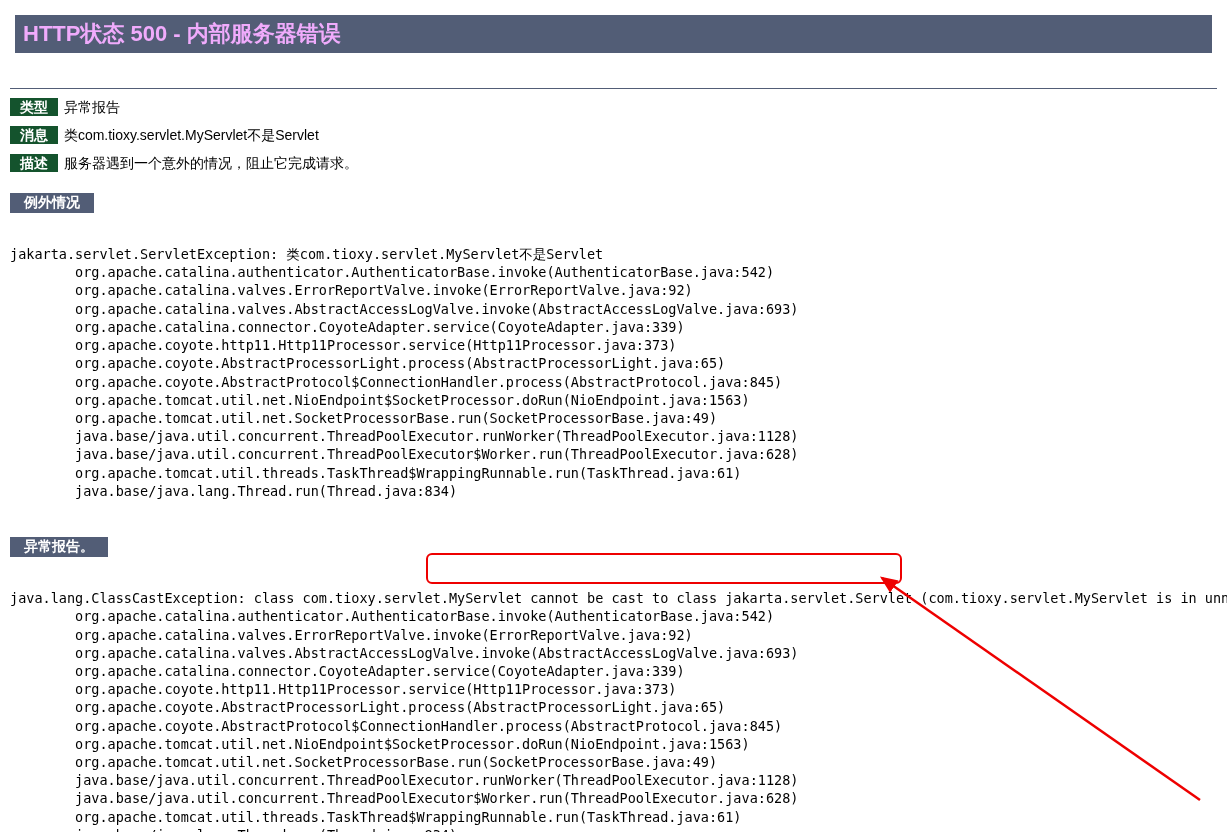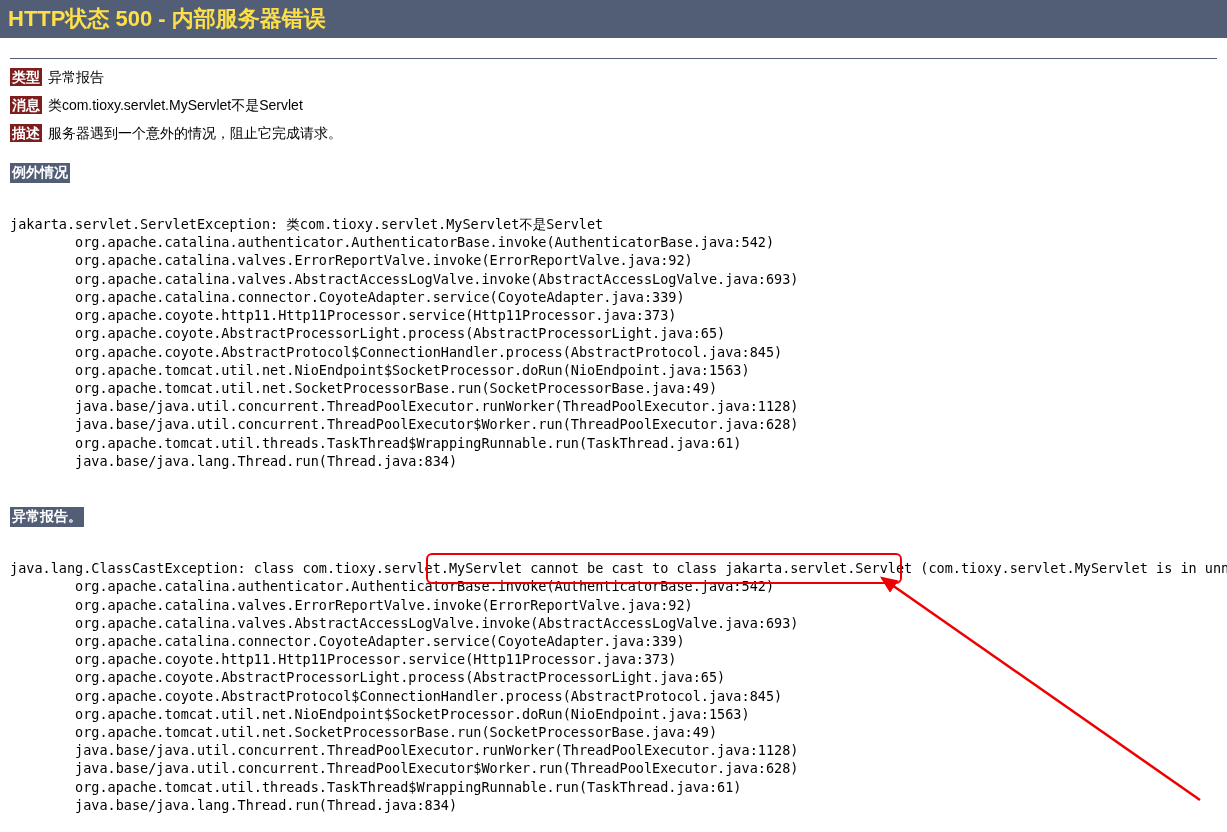--- a/index.html
+++ b/index.html
@@ -4,55 +4,55 @@
   <style>
     body {
       font-family: Tahoma, Arial, sans-serif;
       margin: 0;
       padding: 0;
       background: #ffffff;
       color: #000000;
     }
     .header {
       background-color: #525D76;
-      color: #fde047;
+      color: #f0abfc;
       font-size: 22px;
       font-weight: bold;
       padding: 4px 8px;
-      margin: 0;
+      margin: 15px;
     }
     .content {
       padding: 10px;
     }
     .hr-line {
       height: 1px;
       background-color: #525D76;
       border: none;
       margin: 10px 0;
     }
     .label-section {
       margin: 10px 0;
       font-size: 14px;
     }
     .label-bold {
-      background-color: #7f1d1d;
+      background-color: #14532d;
       color: #ffffff;
       font-weight: bold;
-      padding: 1px 2px;
+      padding: 1px 10px;
       display: inline;
     }
     .label-value {
       display: inline;
       margin-left: 2px;
     }
     .section-heading {
       background-color: #525D76;
       color: #ffffff;
       font-weight: bold;
-      padding: 1px 2px;
+      padding: 1px 14px;
       display: inline-block;
       font-size: 14px;
       margin: 10px 0 5px 0;
     }
     .stack-trace {
       font-family: "SimSun", "宋体", monospace;
       font-size: 13.5px;
       white-space: pre;
       margin: 27px 0;
       line-height: 1.35;

